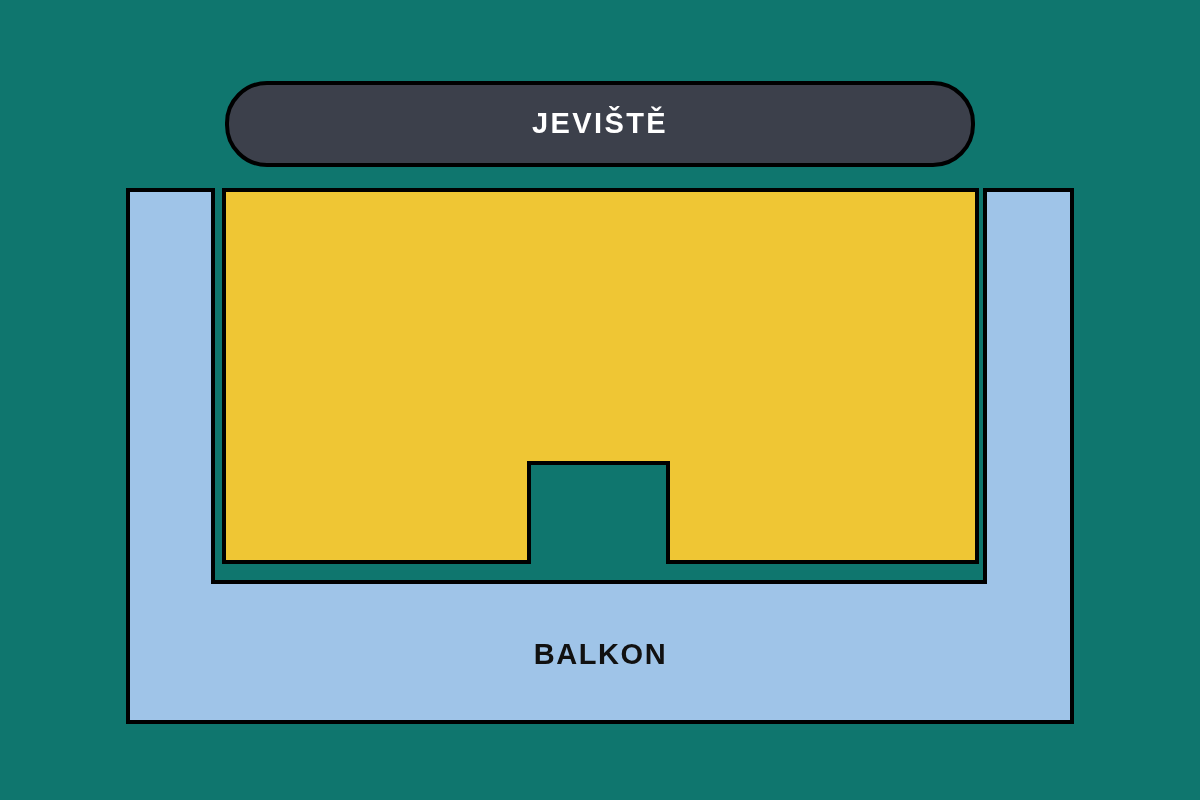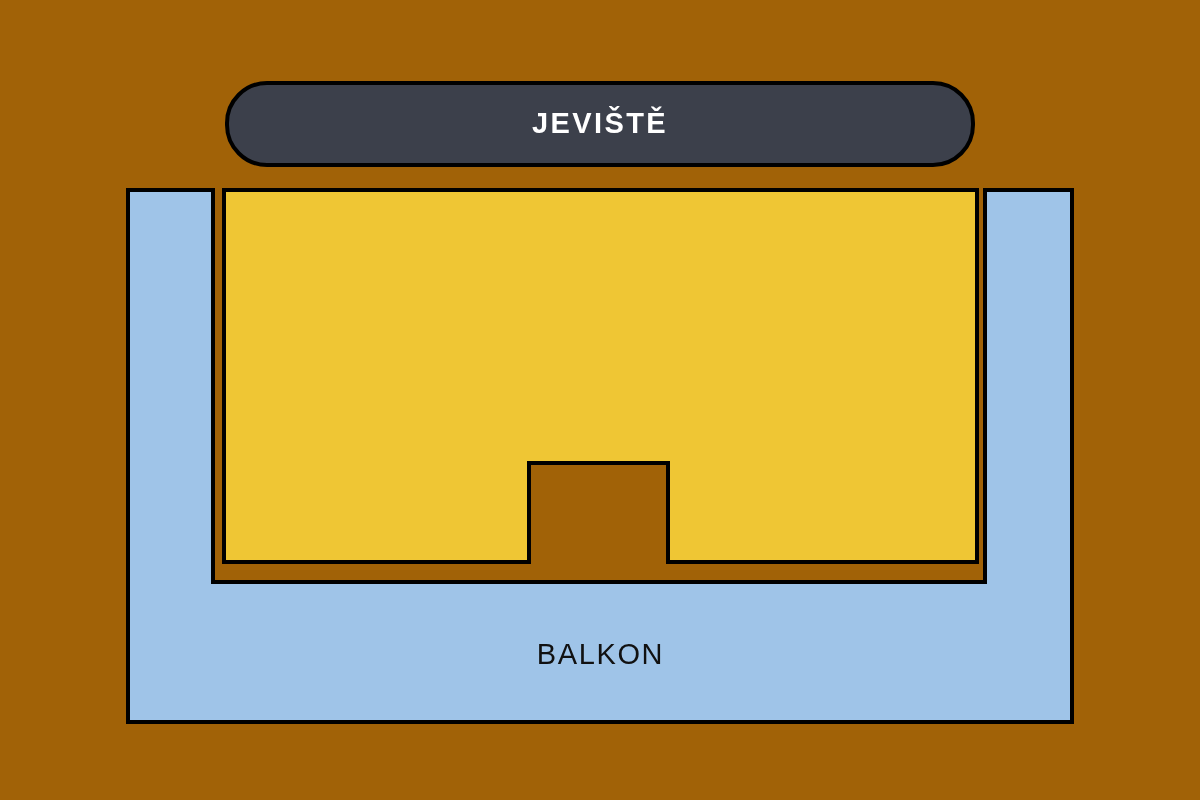--- a/index.html
+++ b/index.html
@@ -10,21 +10,21 @@
   body {
     width: 1200px;
     height: 800px;
     font-family: "Liberation Sans", sans-serif;
     overflow: hidden;
   }
   #stage-plan {
     position: relative;
     width: 1200px;
     height: 800px;
-    background: #a16207;
+    background: #0f766e;
   }
   .svg-layer {
     position: absolute;
     left: 0;
     top: 0;
     width: 1200px;
     height: 800px;
   }
   .zone-label {
     position: absolute;
@@ -55,21 +55,21 @@
     letter-spacing: 1.6px;
     color: #111111;
     line-height: 38px;
   }
   
   #balcony-label {
     left: 128px;
     top: 635px;
     width: 945px;
     font-size: 29px;
-    font-weight: normal;
+    font-weight: bold;
     letter-spacing: 1.6px;
     color: #111111;
     line-height: 38px;
   }
 </style>
 </head>
 <body>
 
 <div id="stage-plan">
 

